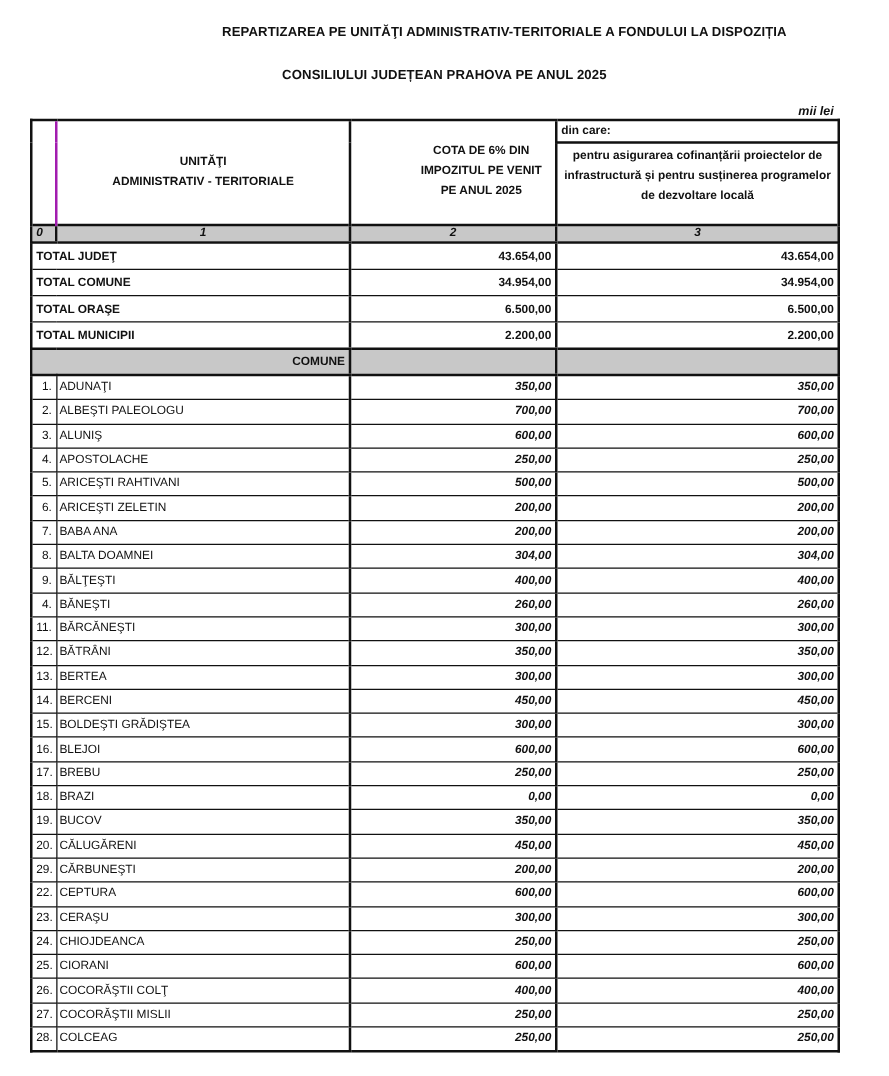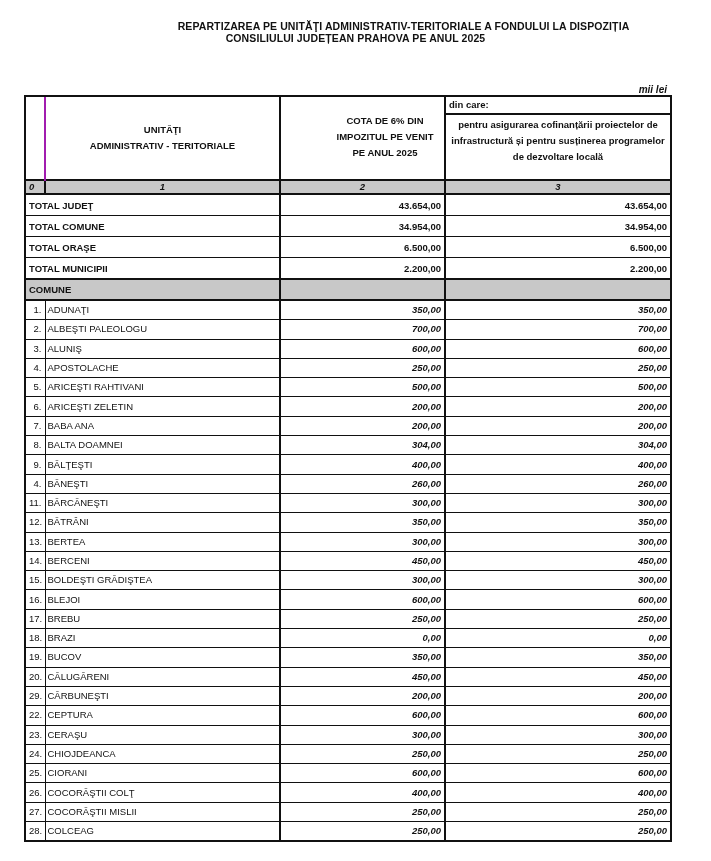--- a/index.html
+++ b/index.html
@@ -1,21 +1,21 @@
 <!DOCTYPE html>
 <html><head>
 <meta charset="utf-8">
 <style>
   html, body { margin: 0; padding: 0; background: #ffffff; }
   body { width: 711px; height: 861px; position: relative; overflow: hidden;
          font-family: "Liberation Sans", sans-serif; color: #111; }
   .title { position: absolute; left: 0; width: 711px; text-align: center;
            font-weight: bold; font-size: 10.5px; letter-spacing: 0.1px; }
   .title.l1 { top: 20px; padding-left: 48px; }
-  .title.l2 { top: 32px; }
+  .title.l2 { top: 54px; }
   .unit { position: absolute; right: 44px; top: 84px; font-size: 10px;
           font-weight: bold; font-style: italic; }
   table { position: absolute; left: 24px; top: 95px; border-collapse: collapse;
           table-layout: fixed; width: 646px; }
   td { padding: 0 3px; font-size: 9.5px; overflow: hidden; white-space: nowrap;
        border: 1px solid #111; }
   col.c0 { width: 20px; } col.c1 { width: 235px; } col.c2 { width: 165px; } col.c3 { width: 226px; }
   .hdr td { font-weight: bold; text-align: center; white-space: normal; line-height: 16px; }
   .thick-l { border-left: 2px solid #111 !important; }
   .thick-r { border-right: 2px solid #111 !important; }
@@ -80,21 +80,21 @@
         <td class="thick-l" colspan="2">TOTAL ORAŞE</td>
         <td class="num" style="border-left:2px solid #111;">6.500,00</td>
         <td class="num thick-r" style="border-left:2px solid #111;">6.500,00</td>
       </tr>
       <tr class="tot">
         <td class="thick-l" colspan="2" style="border-bottom: 2px solid rgb(17, 17, 17);">TOTAL MUNICIPII</td>
         <td class="num" style="border-left: 2px solid rgb(17, 17, 17); border-bottom: 2px solid rgb(17, 17, 17);">2.200,00</td>
         <td class="num thick-r" style="border-left: 2px solid rgb(17, 17, 17); border-bottom: 2px solid rgb(17, 17, 17);">2.200,00</td>
       </tr>
       <tr class="sec">
-        <td class="thick-l" colspan="2" style="border-bottom: 2px solid rgb(17, 17, 17);">COMUNE</td>
+        <td class="thick-l" colspan="2" style="border-bottom: 2px solid rgb(17, 17, 17); text-align: right;">COMUNE</td>
         <td style="border-left: 2px solid rgb(17, 17, 17); border-bottom: 2px solid rgb(17, 17, 17);"></td>
         <td class="thick-r" style="border-left: 2px solid rgb(17, 17, 17); border-bottom: 2px solid rgb(17, 17, 17);"></td>
       </tr>
       <tr class="row">
         <td class="n thick-l">1.</td>
         <td class="nm">ADUNAŢI</td>
         <td class="v" style="border-left:2px solid #111;">350,00</td>
         <td class="v thick-r" style="border-left:2px solid #111;">350,00</td>
       </tr>
       <tr class="row">

